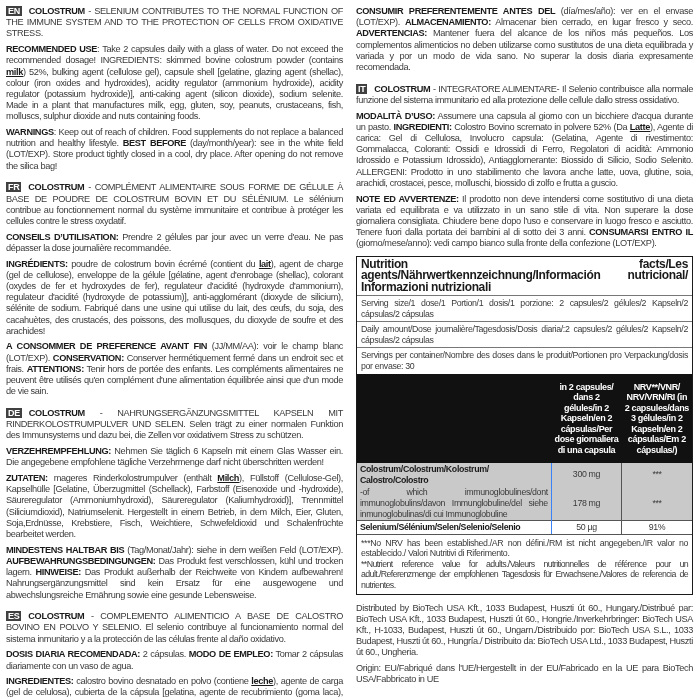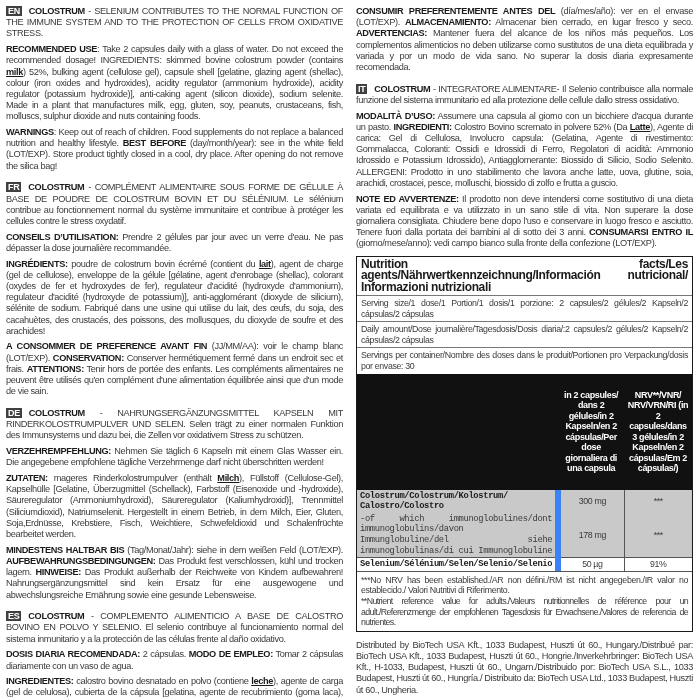--- a/index.html
+++ b/index.html
@@ -11,23 +11,23 @@
   p { margin:0 0 4.5px 0; }
   b { color:#1a1a1a; font-weight:bold; }
   u.al { color:#1a1a1a; font-weight:bold; text-decoration:underline; }
   .lang { display:inline-block; background:#404040; color:#fff; font-weight:bold; font-size:9px; line-height:10px; padding:0 2px; margin-right:7px; }
   .gap { height:6px; }
   .nf { border:1.5px solid #1a1a1a; margin:6px 0 8px 0; font-size:8.8px; line-height:10.6px; }
   .nf .blk { padding:2px 4px; border-bottom:1px solid #777; }
   .nf .title { font-weight:bold; color:#1a1a1a; font-size:12px; line-height:11.5px; }
   table { border-collapse:collapse; width:100%; }
   td, th { padding:1px 3px; vertical-align:middle; }
-  th { background:#111; color:#fff; font-weight:bold; text-align:center; font-size:9px; line-height:10.5px; padding:16px 3px; }
+  th { background:#111; color:#fff; font-weight:bold; text-align:center; font-size:9px; line-height:10.5px; padding:8px 3px; }
   tr.gray td { background:#c9c9c9; }
-  td.c1 { width:58%; border-right:6px solid #3b82f6;font-family:Liberation Mono, monospace; }
+  td.c1 { width:58%; border-right:1px solid #3b82f6; }
   td.c2 { width:21%; text-align:center; border-right:1px solid #555; }
   td.c3 { width:21%; text-align:center; }
   tr.white td { background:#fff; border-top:1px solid #555; }
   .foot { padding:3px 4px; border-top:1px solid #555; }
 </style>
 </head>
 <body>
 
 <div class="page">
 

